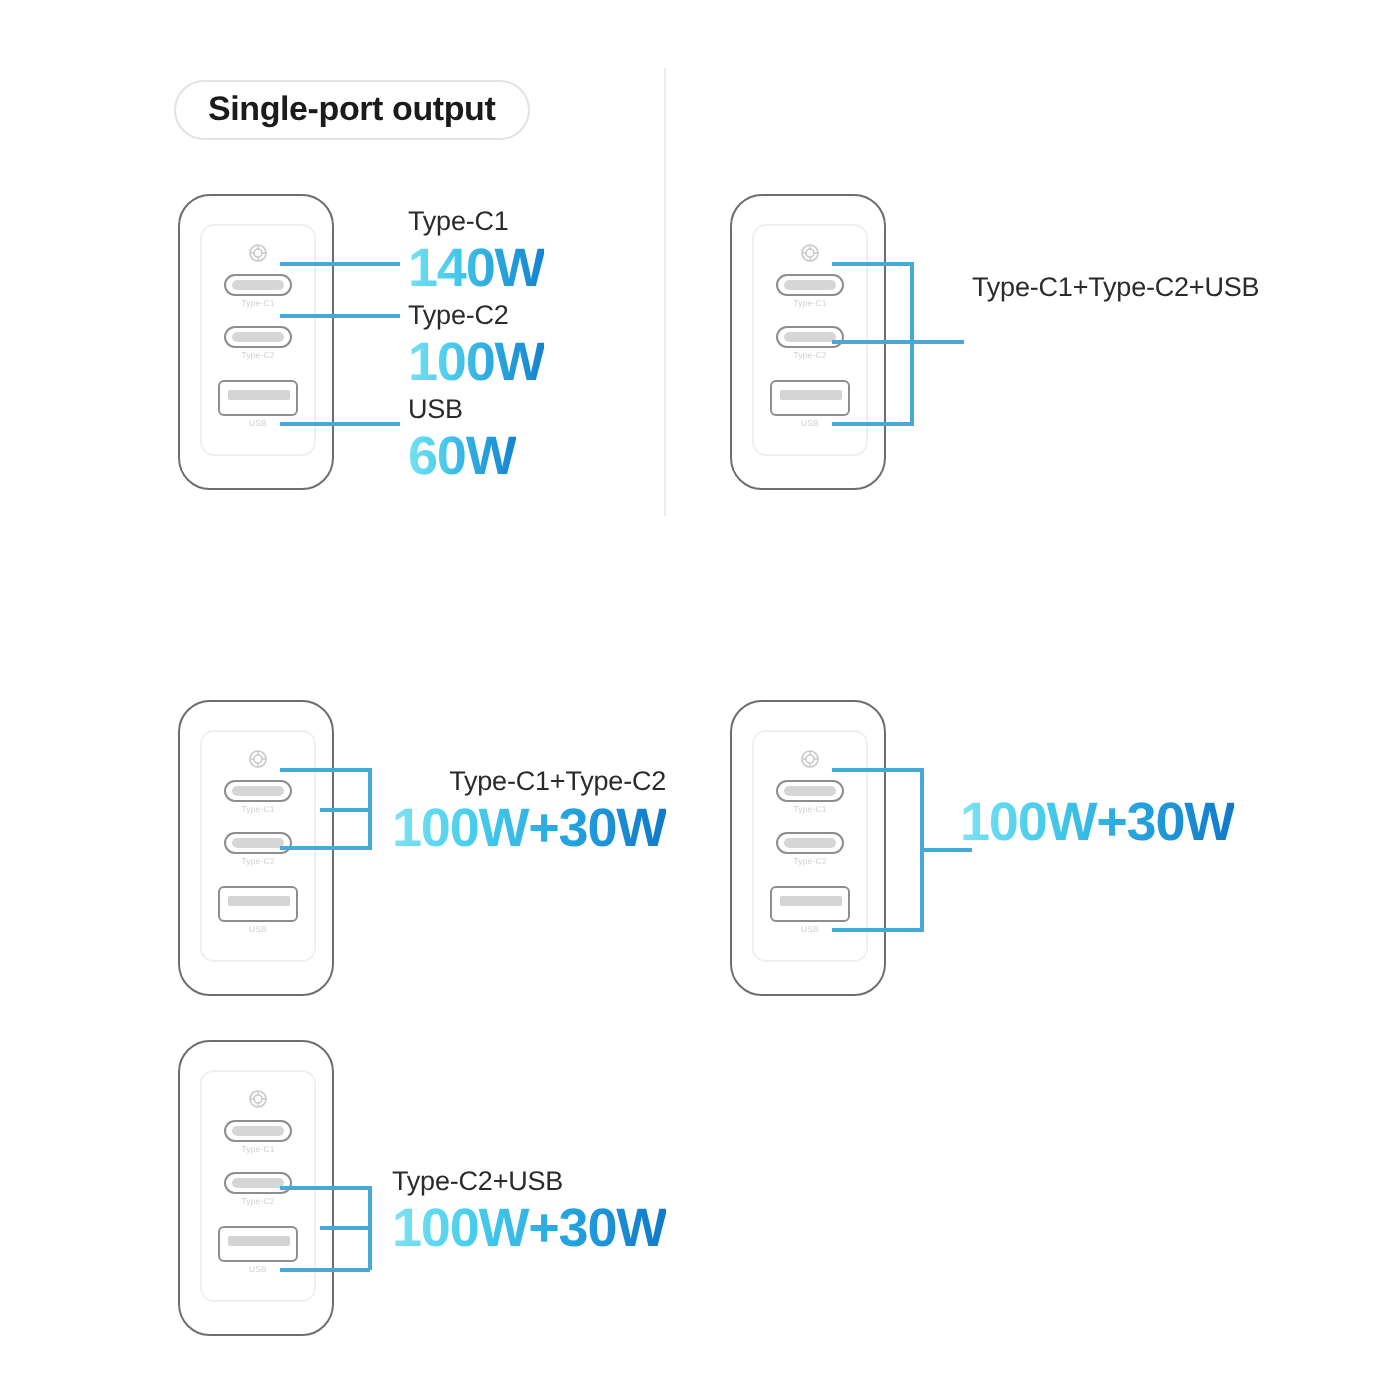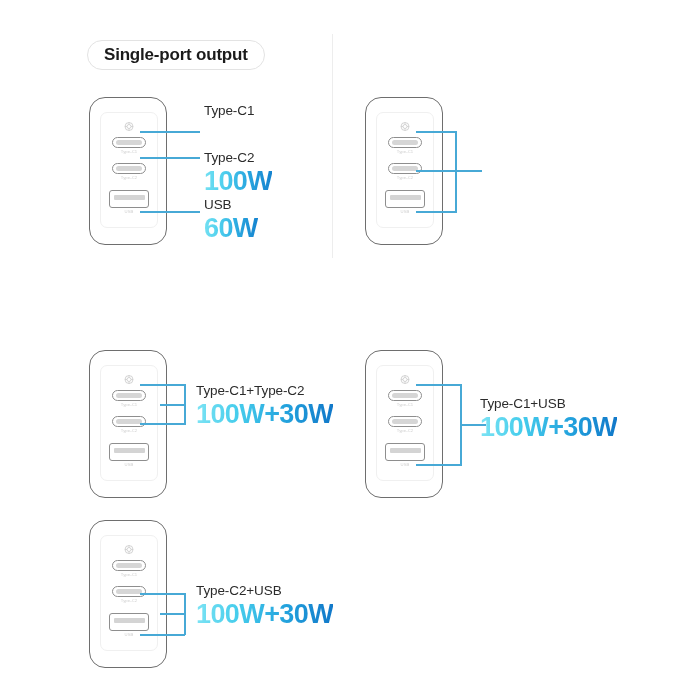--- a/index.html
+++ b/index.html
@@ -184,20 +184,21 @@
       </div>
     </div>
   </div>
 
   <div class="hline" style="left:140px;top:131px;width:60px;"></div>
   <div class="hline" style="left:140px;top:157px;width:60px;"></div>
   <div class="hline" style="left:140px;top:211px;width:60px;"></div>
 
   <div class="tblock" style="left:204px;top:103px;">
     <div class="t-title">Type-C1</div>
+    <div class="t-watt">140W</div>
   </div>
 
   <div class="tblock" style="left:204px;top:150px;">
     <div class="t-title">Type-C2</div>
     <div class="t-watt">100W</div>
   </div>
 
   <div class="tblock" style="left:204px;top:197px;">
     <div class="t-title">USB</div>
     <div class="t-watt">60W</div>
@@ -225,20 +226,21 @@
     </div>
   </div>
 
   <div class="hline" style="left:416px;top:131px;width:40px;"></div>
   <div class="hline" style="left:416px;top:170px;width:40px;"></div>
   <div class="hline" style="left:416px;top:211px;width:40px;"></div>
   <div class="vline" style="left:455px;top:131px;height:82px;"></div>
   <div class="hline" style="left:455px;top:170px;width:27px;"></div>
 
   <div class="tblock" style="left:486px;top:136px;">
+    <div class="t-title">Type-C1+Type-C2+USB</div>
   </div>
 
   <div class="device" style="left:89px;top:350px;">
     <div class="inner-panel">
       <svg class="logo" viewBox="0 0 22 22">
         <circle cx="11" cy="11" r="8" fill="none" stroke="#c9c9c9" stroke-width="1.6"></circle>
         <circle cx="11" cy="11" r="4" fill="none" stroke="#c9c9c9" stroke-width="1.6"></circle>
         <path d="M11 3 L11 7 M11 15 L11 19 M3 11 L7 11 M15 11 L19 11" stroke="#c9c9c9" stroke-width="1.4"></path>
       </svg>
       <div class="port-slot" style="top:24px;">
@@ -254,21 +256,21 @@
         <div class="port-label">USB</div>
       </div>
     </div>
   </div>
 
   <div class="hline" style="left:140px;top:384px;width:45px;"></div>
   <div class="hline" style="left:140px;top:423px;width:45px;"></div>
   <div class="vline" style="left:184px;top:384px;height:41px;"></div>
   <div class="hline" style="left:160px;top:404px;width:25px;"></div>
 
-  <div class="tblock" style="left:196px;top:383px;">
+  <div class="tblock" style="left:196px;top:383px;text-align:right;">
     <div class="t-title">Type-C1+Type-C2</div>
     <div class="t-watt wide">100W+30W</div>
   </div>
 
   <div class="device" style="left:365px;top:350px;">
     <div class="inner-panel">
       <svg class="logo" viewBox="0 0 22 22">
         <circle cx="11" cy="11" r="8" fill="none" stroke="#c9c9c9" stroke-width="1.6"></circle>
         <circle cx="11" cy="11" r="4" fill="none" stroke="#c9c9c9" stroke-width="1.6"></circle>
         <path d="M11 3 L11 7 M11 15 L11 19 M3 11 L7 11 M15 11 L19 11" stroke="#c9c9c9" stroke-width="1.4"></path>
@@ -287,21 +289,20 @@
       </div>
     </div>
   </div>
 
   <div class="hline" style="left:416px;top:384px;width:45px;"></div>
   <div class="hline" style="left:416px;top:464px;width:45px;"></div>
   <div class="vline" style="left:460px;top:384px;height:82px;"></div>
   <div class="hline" style="left:460px;top:424px;width:26px;"></div>
 
   <div class="tblock" style="left:480px;top:396px;">
-    <div class="t-title">Type-C1+USB</div>
     <div class="t-watt wide">100W+30W</div>
   </div>
 
   <div class="device" style="left:89px;top:520px;">
     <div class="inner-panel">
       <svg class="logo" viewBox="0 0 22 22">
         <circle cx="11" cy="11" r="8" fill="none" stroke="#c9c9c9" stroke-width="1.6"></circle>
         <circle cx="11" cy="11" r="4" fill="none" stroke="#c9c9c9" stroke-width="1.6"></circle>
         <path d="M11 3 L11 7 M11 15 L11 19 M3 11 L7 11 M15 11 L19 11" stroke="#c9c9c9" stroke-width="1.4"></path>
       </svg>

